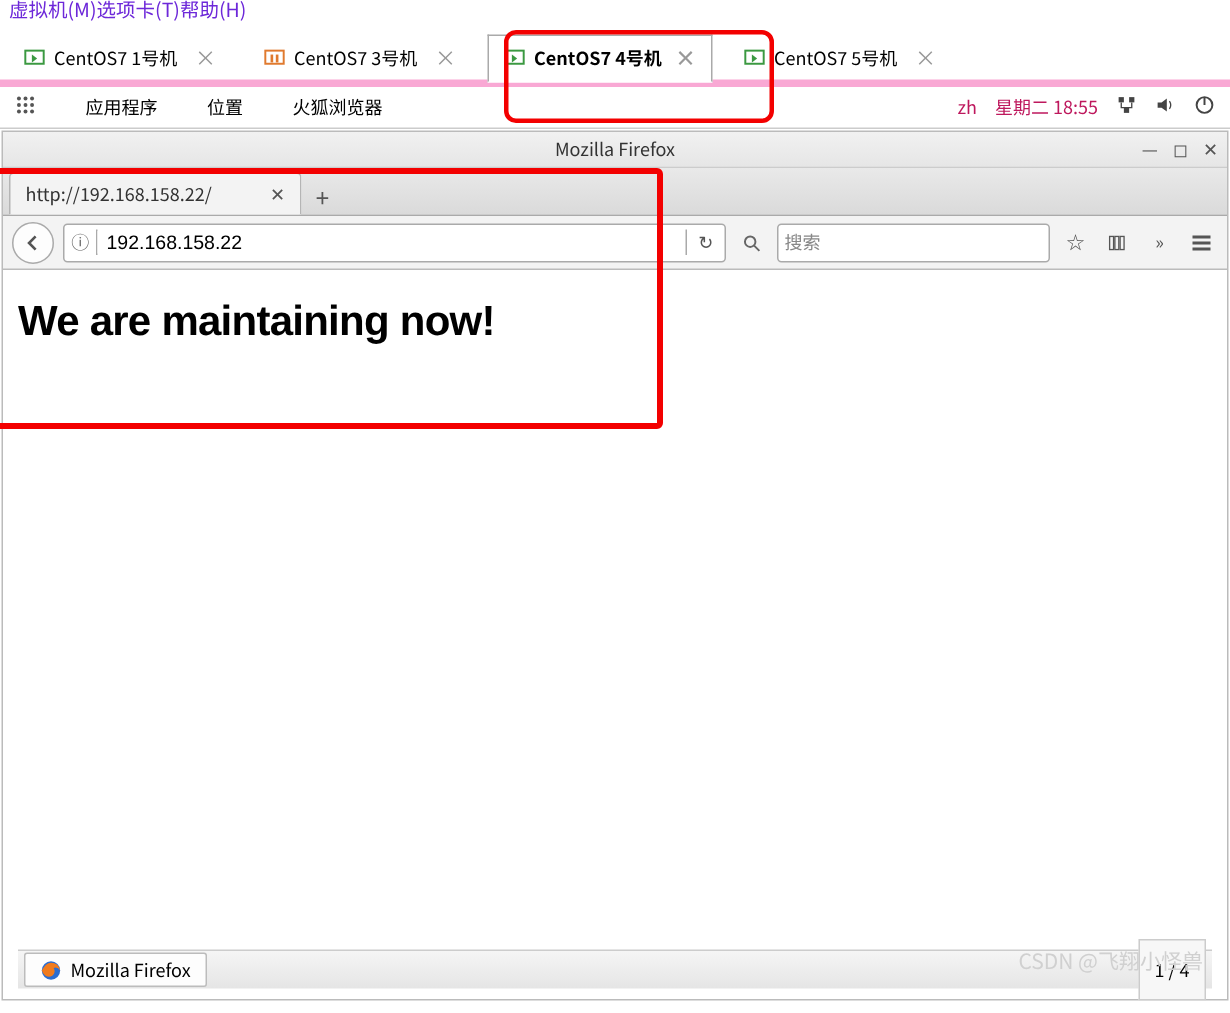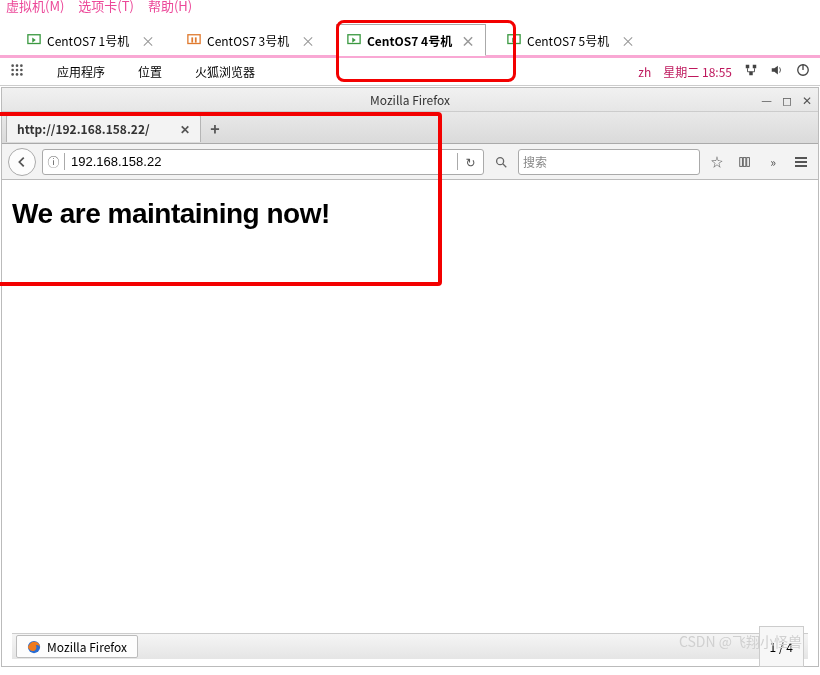--- a/index.html
+++ b/index.html
@@ -1,39 +1,39 @@
 <!DOCTYPE html>
 <html><head>
   <meta charset="utf-8">
   <style>
     * { box-sizing: border-box; margin: 0; padding: 0; }
     body { font-family: "Noto Sans CJK SC", "Microsoft YaHei", Arial, sans-serif; font-size: 12px; background: #fff; width: 820px; height: 675px; position: relative; overflow: hidden; }
 
     
-    .host-menubar { display: flex; align-items: center; height: 18px; padding: 0 6px; gap: 14px; color: #ec4899; }
+    .host-menubar { display: flex; align-items: center; height: 18px; padding: 0 6px; color: #6d28d9; }
     .host-menubar .menuitem { position: relative; top: -4px; font-size: 13px; }
 
     
-    .vm-tabs { display: flex; align-items: flex-start; padding: 6px 0 0 16px; border-bottom: 3px solid #f9a8d4; gap: 10px; height: 40px; background: #fff; }
+    .vm-tabs { display: flex; align-items: center; padding: 6px 0 0 5px; border-bottom: 5px solid #f9a8d4; gap: 10px; height: 40px; background: #fff; }
     .vm-tab { display: flex; align-items: center; gap: 6px; padding: 5px 10px; border: 1px solid transparent; position: relative; min-width: 150px; }
     .vm-tab .tabicon { width: 14px; height: 14px; }
     .vm-tab .close { margin-left: auto; color: #999; font-size: 14px; cursor: pointer; }
     .vm-tab.active { border: 1px solid #aaa; border-bottom-color: #fff; background: #fff; font-weight: bold; }
     .vm-tab-highlight { position: absolute; border: 3px solid #f30000; border-radius: 8px; pointer-events: none; }
 
     
     .gnome-bar { display: flex; align-items: center; padding: 4px 10px; gap: 33px; border-bottom: 1px solid #ccc; height: 28px; }
     .gnome-right { margin-left: auto; display: flex; align-items: center; gap: 12px; color: #be185d; }
     .gnome-bar .appbtn svg { width: 14px; height: 14px; }
 
     
     .ff-window { margin: 1px 1px 0 1px; border: 1px solid #bbb; height: 580px; position: relative; background: #fff; }
     .ff-titlebar { display: flex; align-items: center; justify-content: center; height: 24px; background: linear-gradient(#f1f1f1,#e6e6e6); border-bottom: 1px solid #ccc; font-size: 12px; color: #333; position: relative; }
     .ff-titlebar .winbtns { position: absolute; right: 6px; display: flex; gap: 10px; color: #555; }
-    .ff-tabstrip { display: flex; align-items: center; height: 32px; background: linear-gradient(#e9e9e9,#dadada); border-bottom: 1px solid #aaa; padding-left: 4px; font-weight: bold; }
+    .ff-tabstrip { display: flex; align-items: flex-end; height: 32px; background: linear-gradient(#e9e9e9,#dadada); border-bottom: 1px solid #aaa; padding-left: 4px; }
     .ff-tab { display: flex; align-items: center; gap: 8px; padding: 5px 10px; background: #f3f3f3; border: 1px solid #b5b5b5; border-bottom: none; border-radius: 3px 3px 0 0; min-width: 195px; font-size: 12px; color: #333; }
     .ff-tab .close { margin-left: auto; color: #555; }
     .ff-newtab { width: 28px; height: 24px; display: flex; align-items: center; justify-content: center; font-size: 16px; color: #555; cursor: pointer; }
     .ff-toolbar { display: flex; align-items: center; gap: 6px; padding: 4px 6px; border-bottom: 1px solid #bbb; background: #f3f3f3; height: 36px; }
     .ff-back { width: 28px; height: 28px; border: 1px solid #aaa; border-radius: 50%; display: flex; align-items: center; justify-content: center; background: #fdfdfd; }
     .ff-addr { flex: 1; display: flex; align-items: center; border: 1px solid #aaa; border-radius: 3px; height: 26px; background: #fff; }
     .ff-addr .info { width: 22px; text-align: center; border-right: 1px solid #aaa; color: #666; }
     .ff-addr input { flex: 1; border: none; outline: none; font-size: 13px; padding: 0 6px; }
     .ff-addr .reload { width: 26px; text-align: center; border-left: 1px solid #aaa; color: #555; }
     .ff-search { width: 182px; display: flex; align-items: center; border: 1px solid #aaa; border-radius: 3px; height: 26px; background: #fff; padding: 0 4px; color: #888; gap: 4px; }

